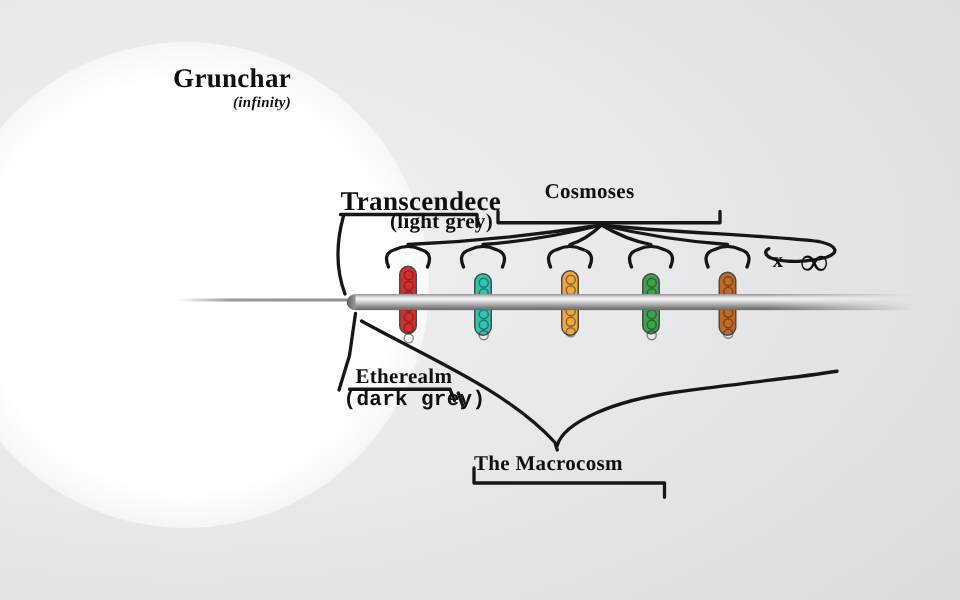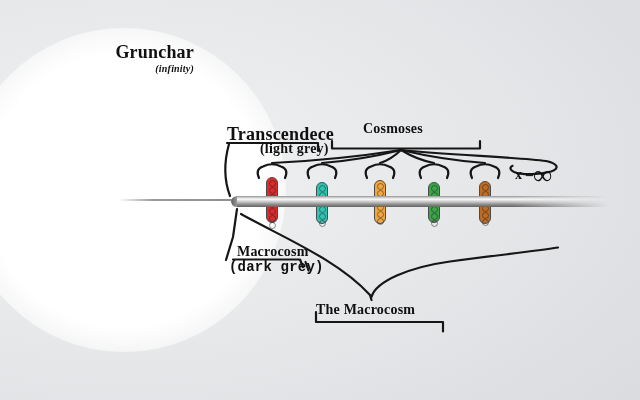--- a/index.html
+++ b/index.html
@@ -143,18 +143,18 @@
 
   <div class="label transcendece-title">Transcendece</div>
   <div class="label transcendece-sub">(light grey)</div>
 
   <div class="label cosmoses-title">Cosmoses</div>
 
   <div class="label xinf">
     <span>x –</span><span class="sym">∞</span>
   </div>
 
-  <div class="label etherealm-title">Macrocosm</div>
+  <div class="label etherealm-title">Etherealm</div>
   <div class="label etherealm-sub">(dark grey)</div>
 
   <div class="label macrocosm-title">The Macrocosm</div>
 
 </div>
 
 </body></html>

